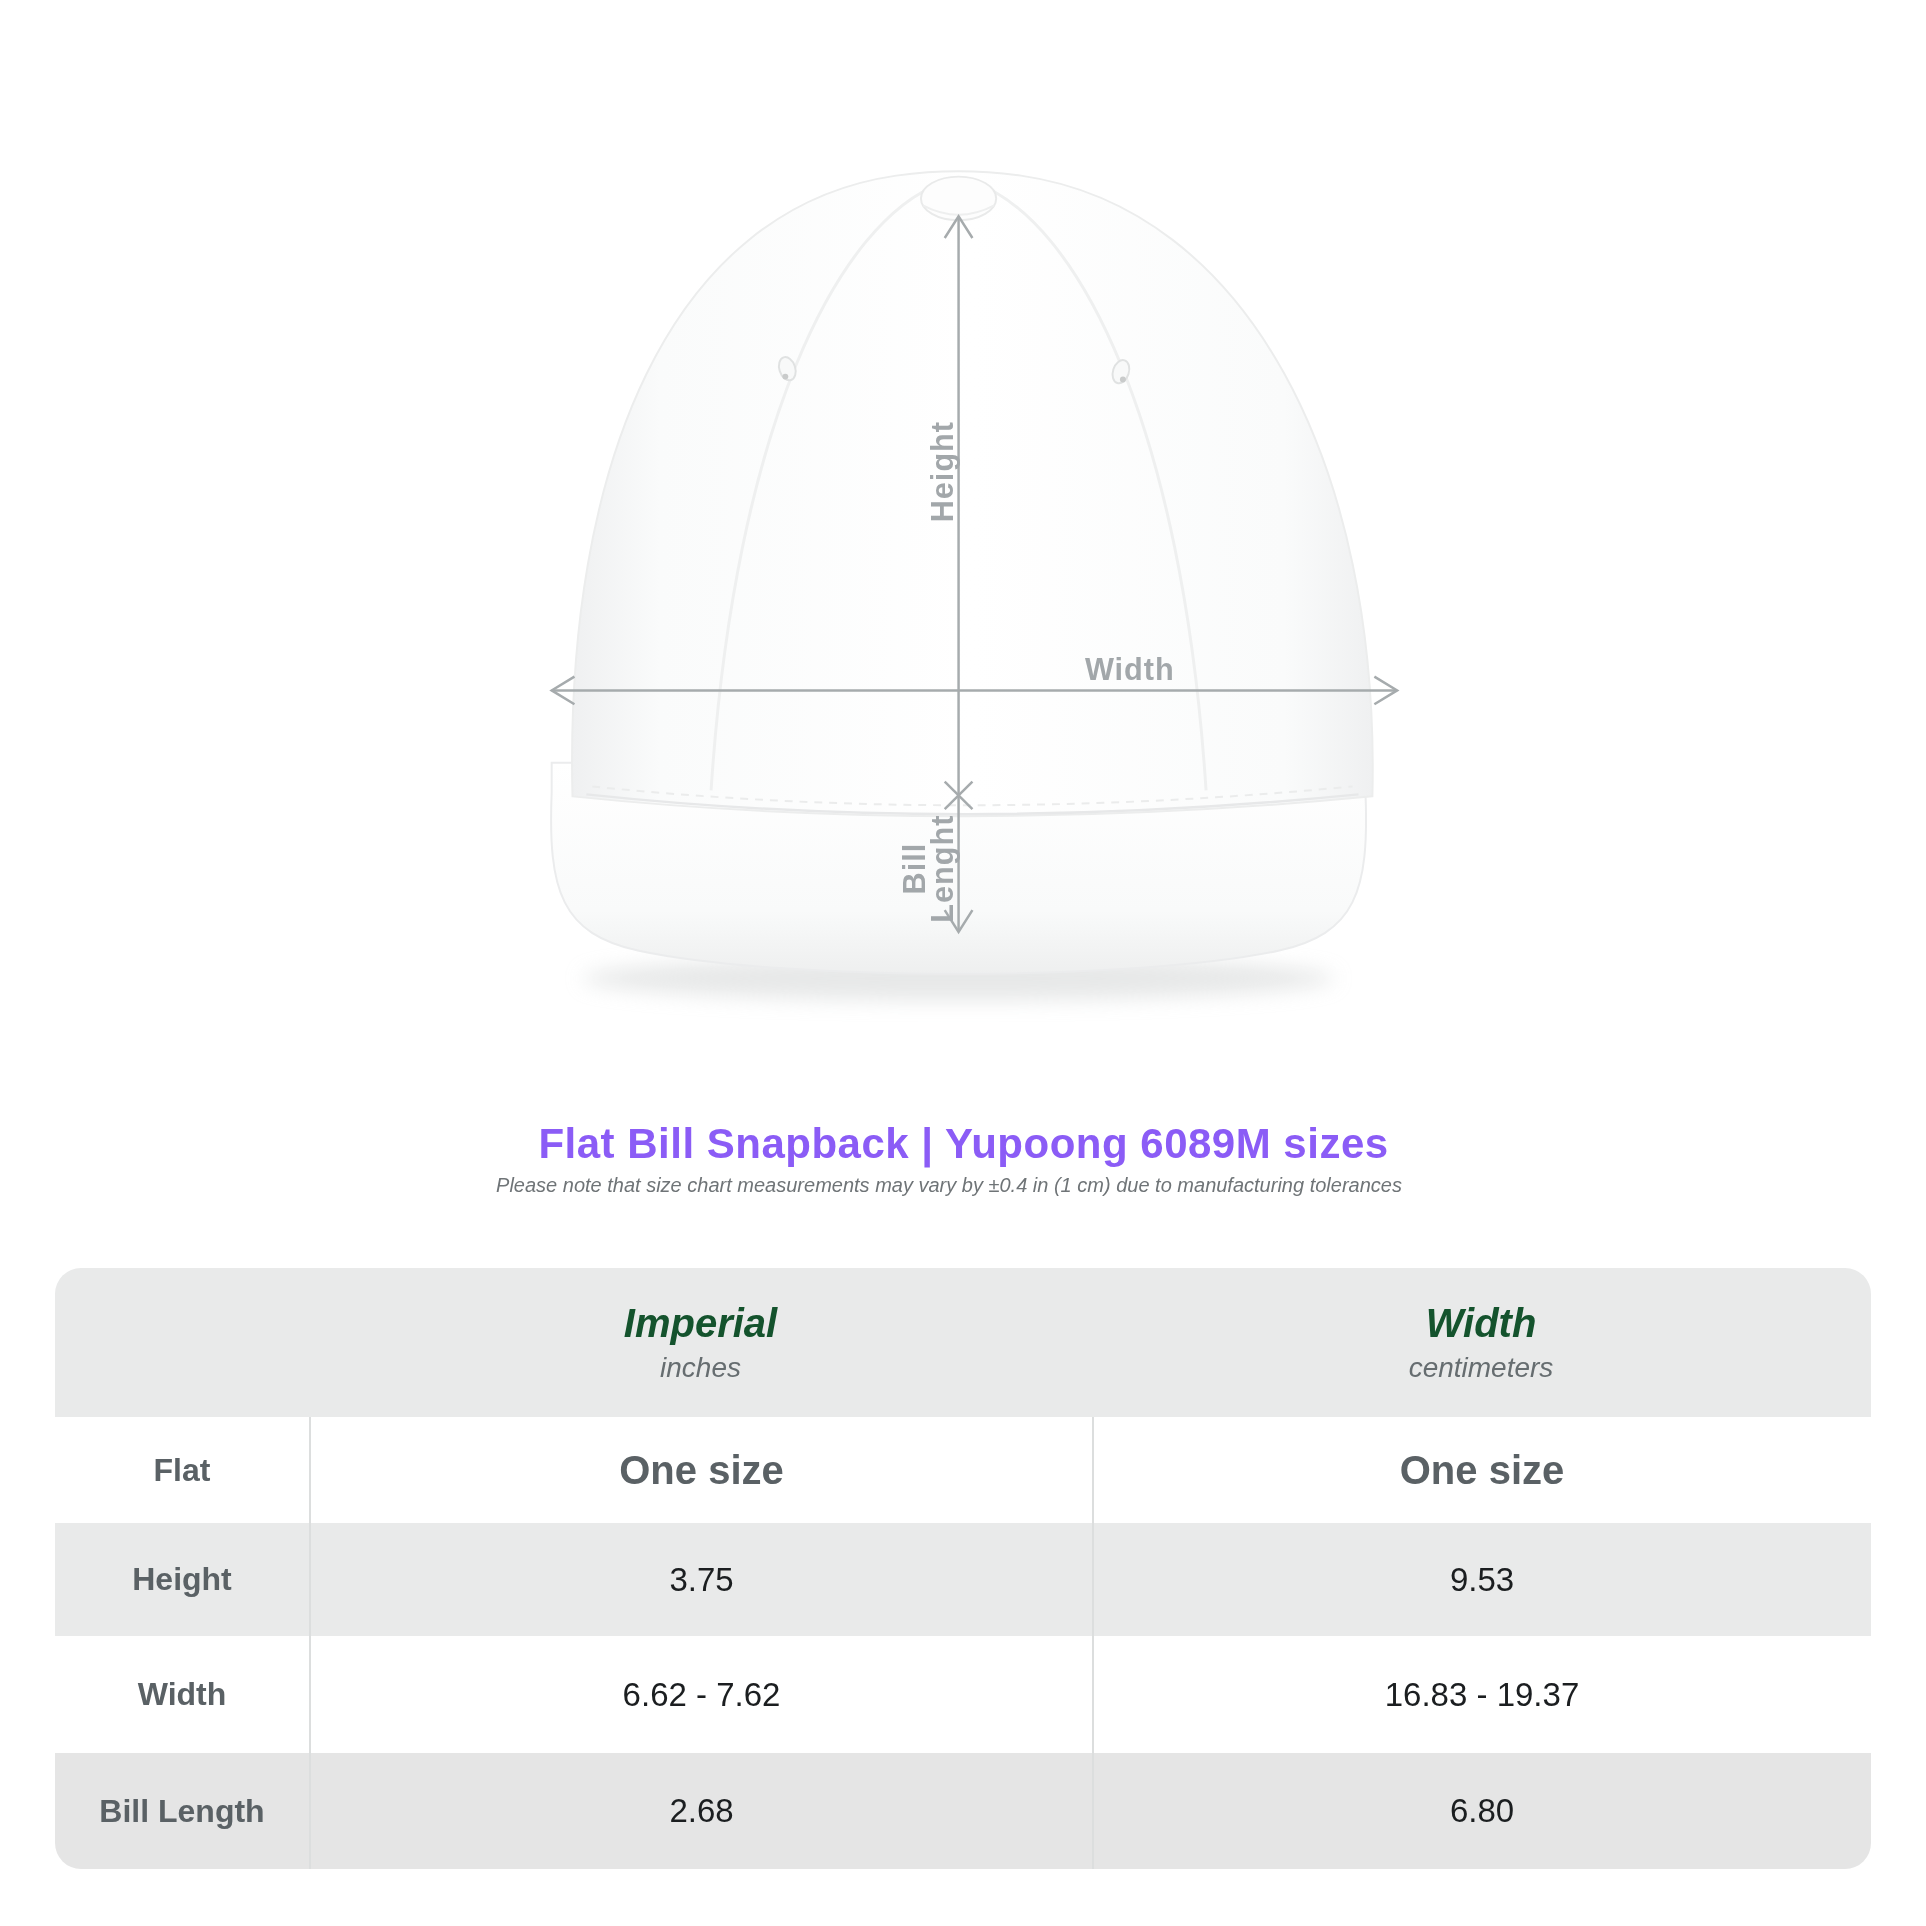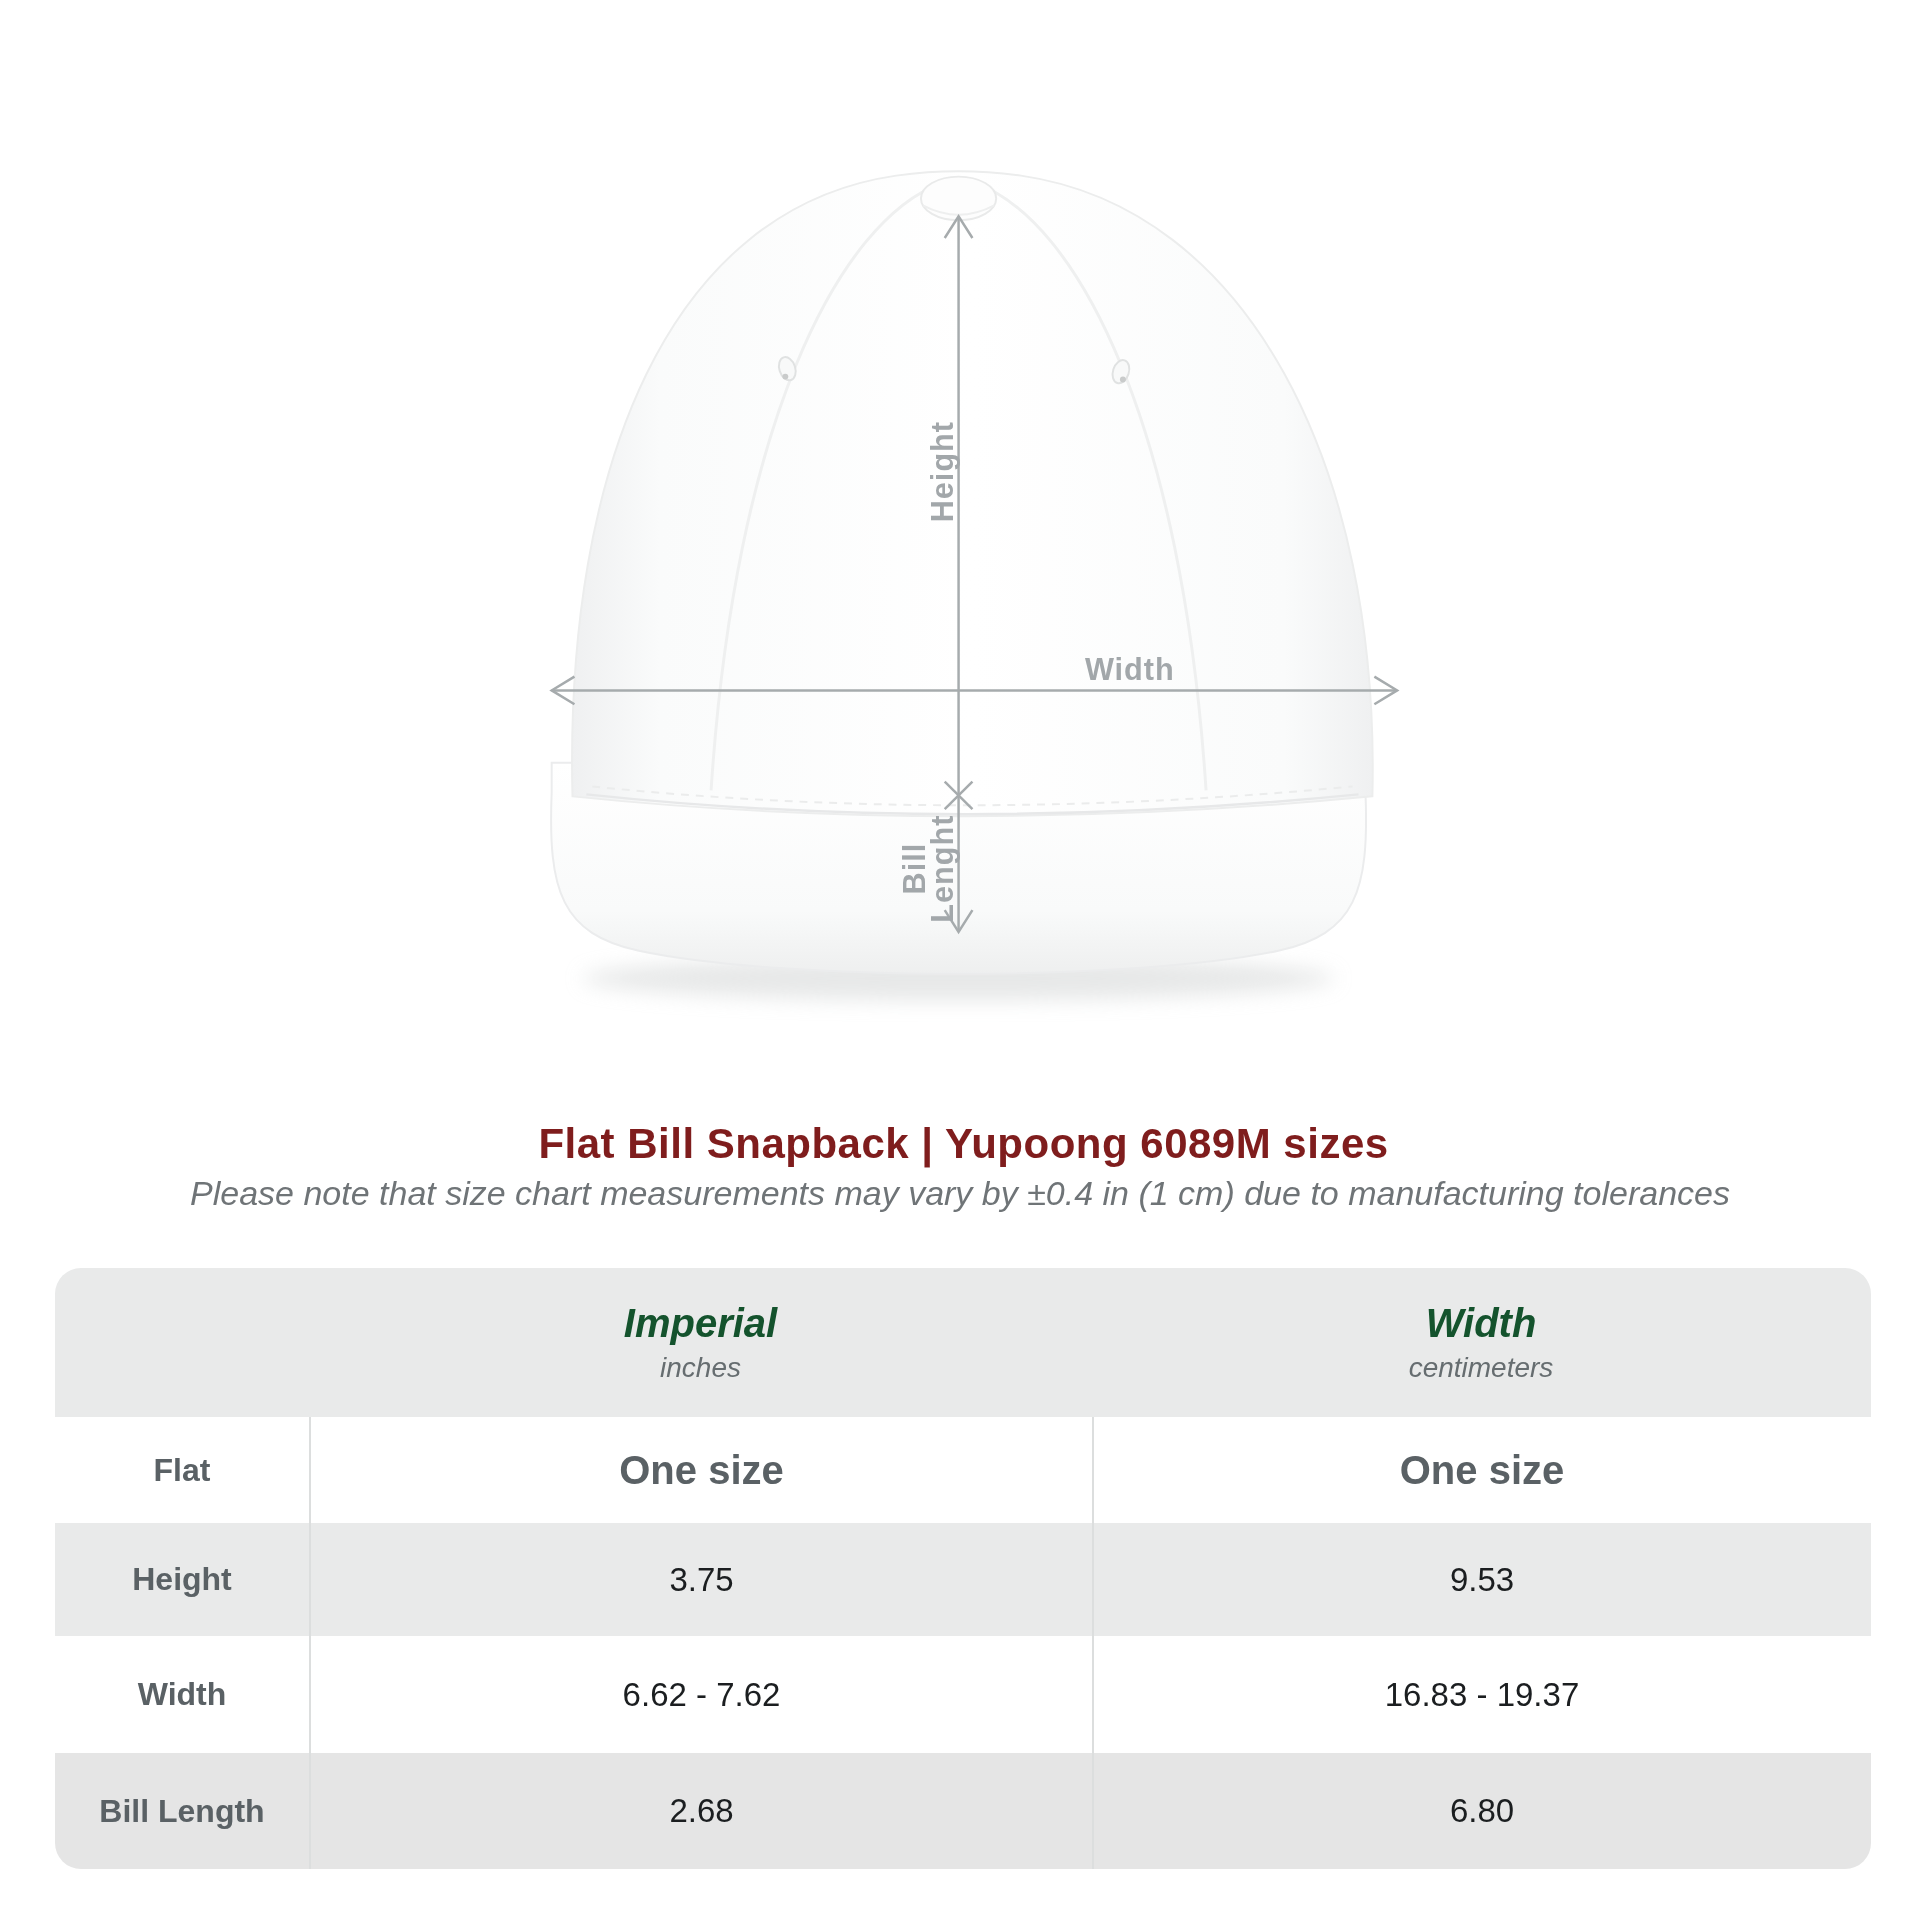--- a/index.html
+++ b/index.html
@@ -6,25 +6,25 @@
   .page{
     position:relative;width:1927px;height:1927px;background:#ffffff;overflow:hidden;
     font-family:"Liberation Sans",sans-serif;
   }
   
   .hat-svg{position:absolute;left:495px;top:139px;width:941px;height:891px;}
   .dim-text{font-family:"Liberation Sans",sans-serif;font-weight:bold;font-size:31px;fill:#a2a7aa;letter-spacing:1px;}
   
   .title{
     position:absolute;left:0;top:1120px;width:1927px;text-align:center;
-    font-size:42px;font-weight:bold;color:#7f1d1d;letter-spacing:0.5px;
+    font-size:42px;font-weight:bold;color:#8b5cf6;letter-spacing:0.5px;
   }
   .subtitle{
-    position:absolute;left:11px;top:1174px;width:1898px;text-align:center;
-    font-size:34px;font-style:italic;color:#6f7477;
+    position:absolute;left:0;top:1174px;width:1898px;text-align:center;
+    font-size:20px;font-style:italic;color:#6f7477;
   }
   
   .size-table{
     position:absolute;left:55px;top:1268px;width:1816px;height:601px;
     border-radius:26px;overflow:hidden;
   }
   .thead{
     display:flex;height:149px;background:#e9eaea;
   }
   .thead .c-label{width:254px;}

